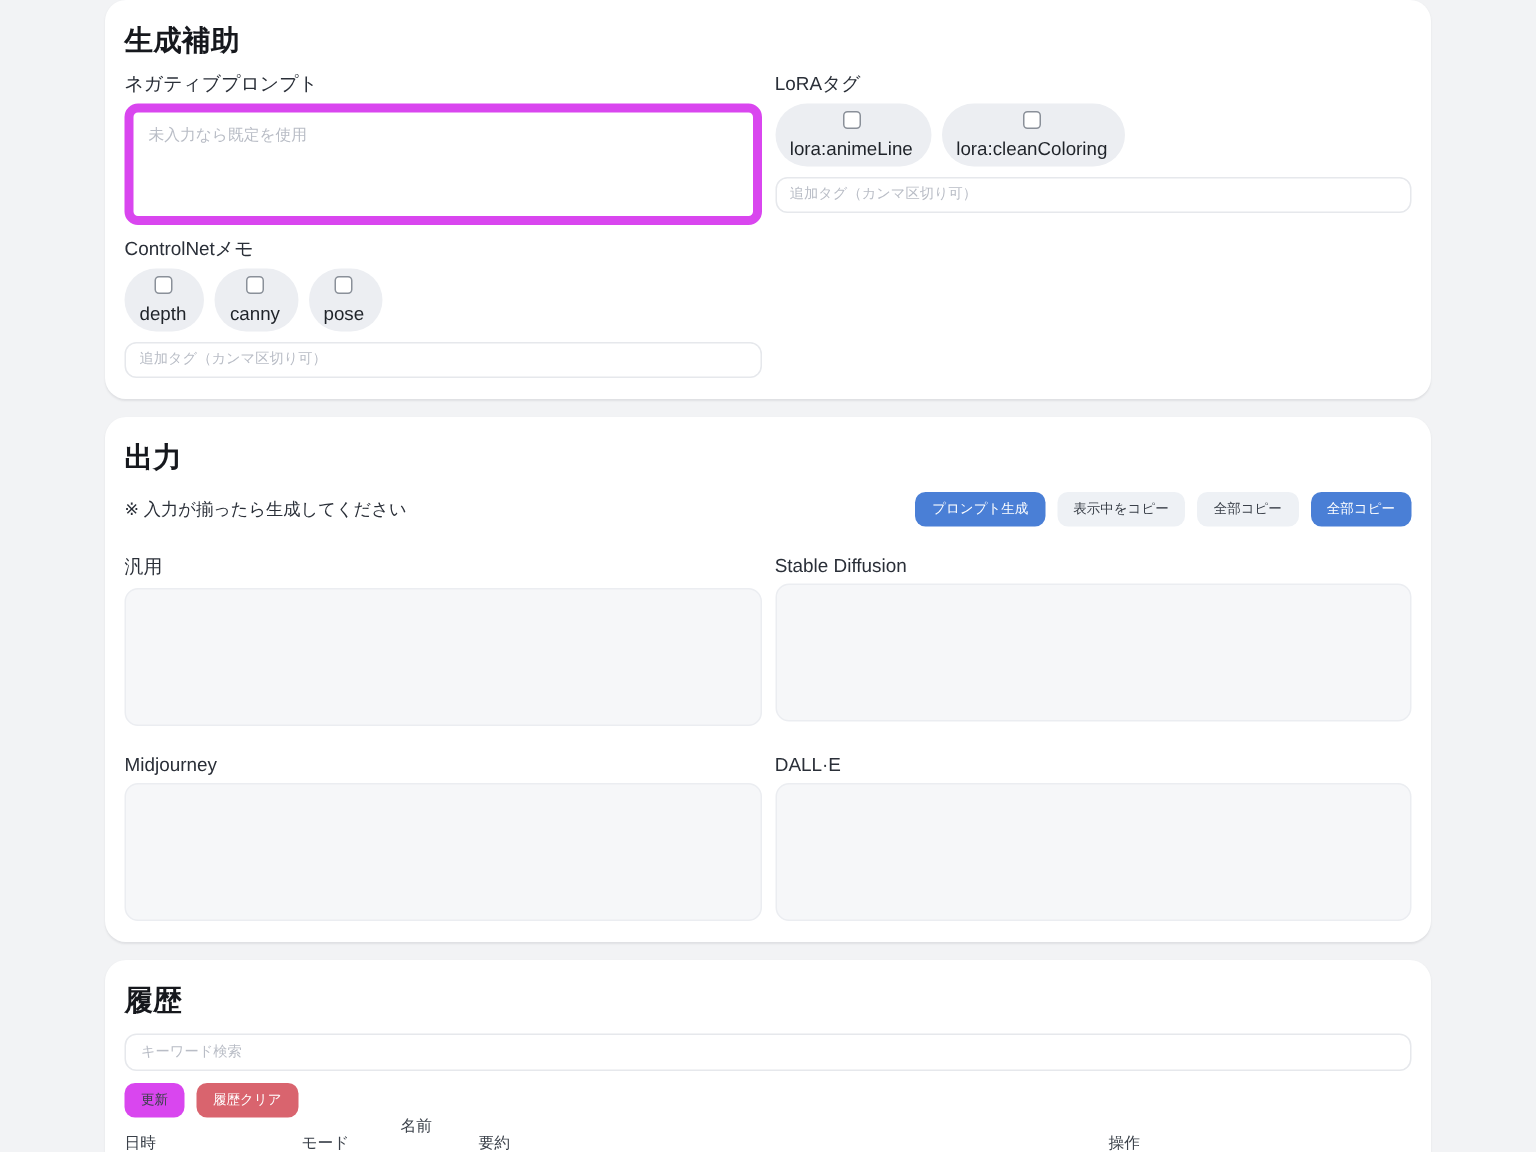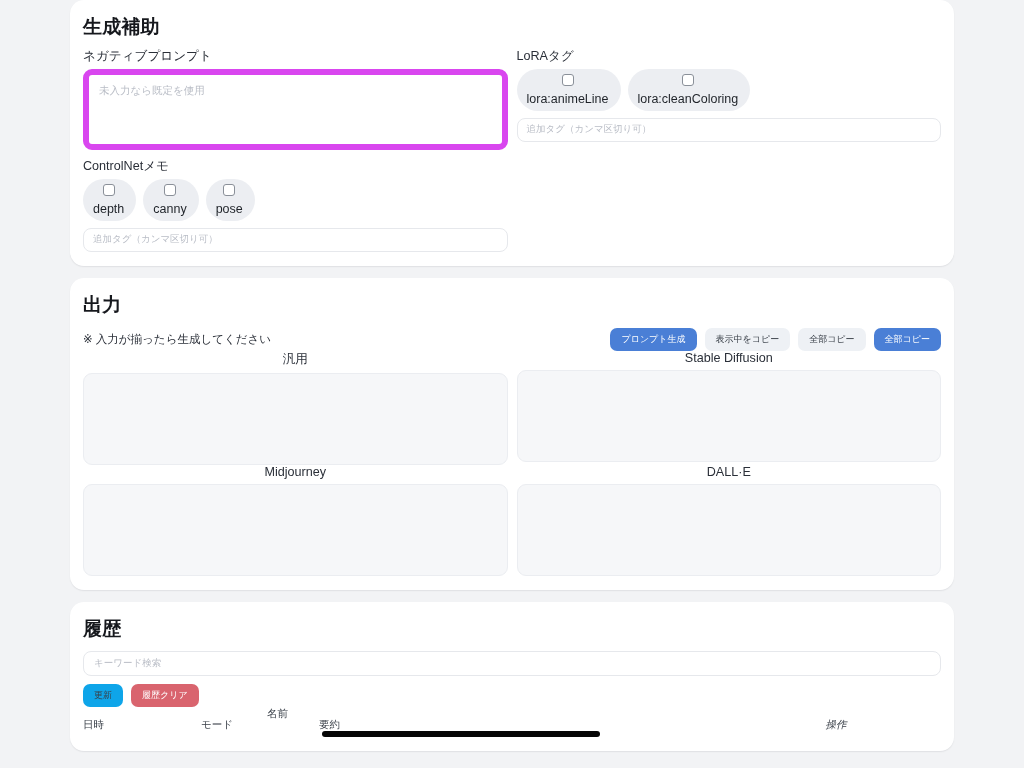--- a/index.html
+++ b/index.html
@@ -109,27 +109,26 @@
     border-radius: 7px;
     font-size: 9px;
     padding: 7px 11px;
     line-height: 1;
     cursor: pointer;
     font-family: inherit;
     white-space: nowrap;
   }
   .btn-primary { background: #4a7fd6; color: #fff; }
   .btn-ghost { background: #eef1f5; color: #3a4049; }
-  .btn-soft { background: #0ea5e9; color: #3a4049; }
+  .btn-soft { background: #d946ef; color: #3a4049; }
   .btn-danger { background: #d9646e; color: #fff; }
   .out-label {
     font-size: 12.6px;
     color: #2a2f38;
-    margin: 0 0 5px 0;
-    text-align: center;
+    margin: 19px 0 5px 0;
   }
   .out-box {
     width: 100%;
     height: 92px;
     background: #f6f7f9;
     border: 1px solid #ebedf1;
     border-radius: 9px;
   }
   .search {
     width: 100%;
@@ -157,21 +156,21 @@
   .th { line-height: 1.15; }
   .th-name { position: relative; top: -11px; }
   .blackbar {
     height: 6px;
     background: #050505;
     border-radius: 3px;
     width: 278px;
     margin-top: 1px;
     margin-left: 3px;
   }
-  .th-right { text-align: center; padding-right: 8px; font-style: italic; }
+  .th-right { text-align: left; padding-right: 8px; }
 </style>
 </head>
 <body>
 
 <div class="page">
 
   <section class="card">
     <h2 class="card-title">生成補助</h2>
 
     <div class="grid2">

